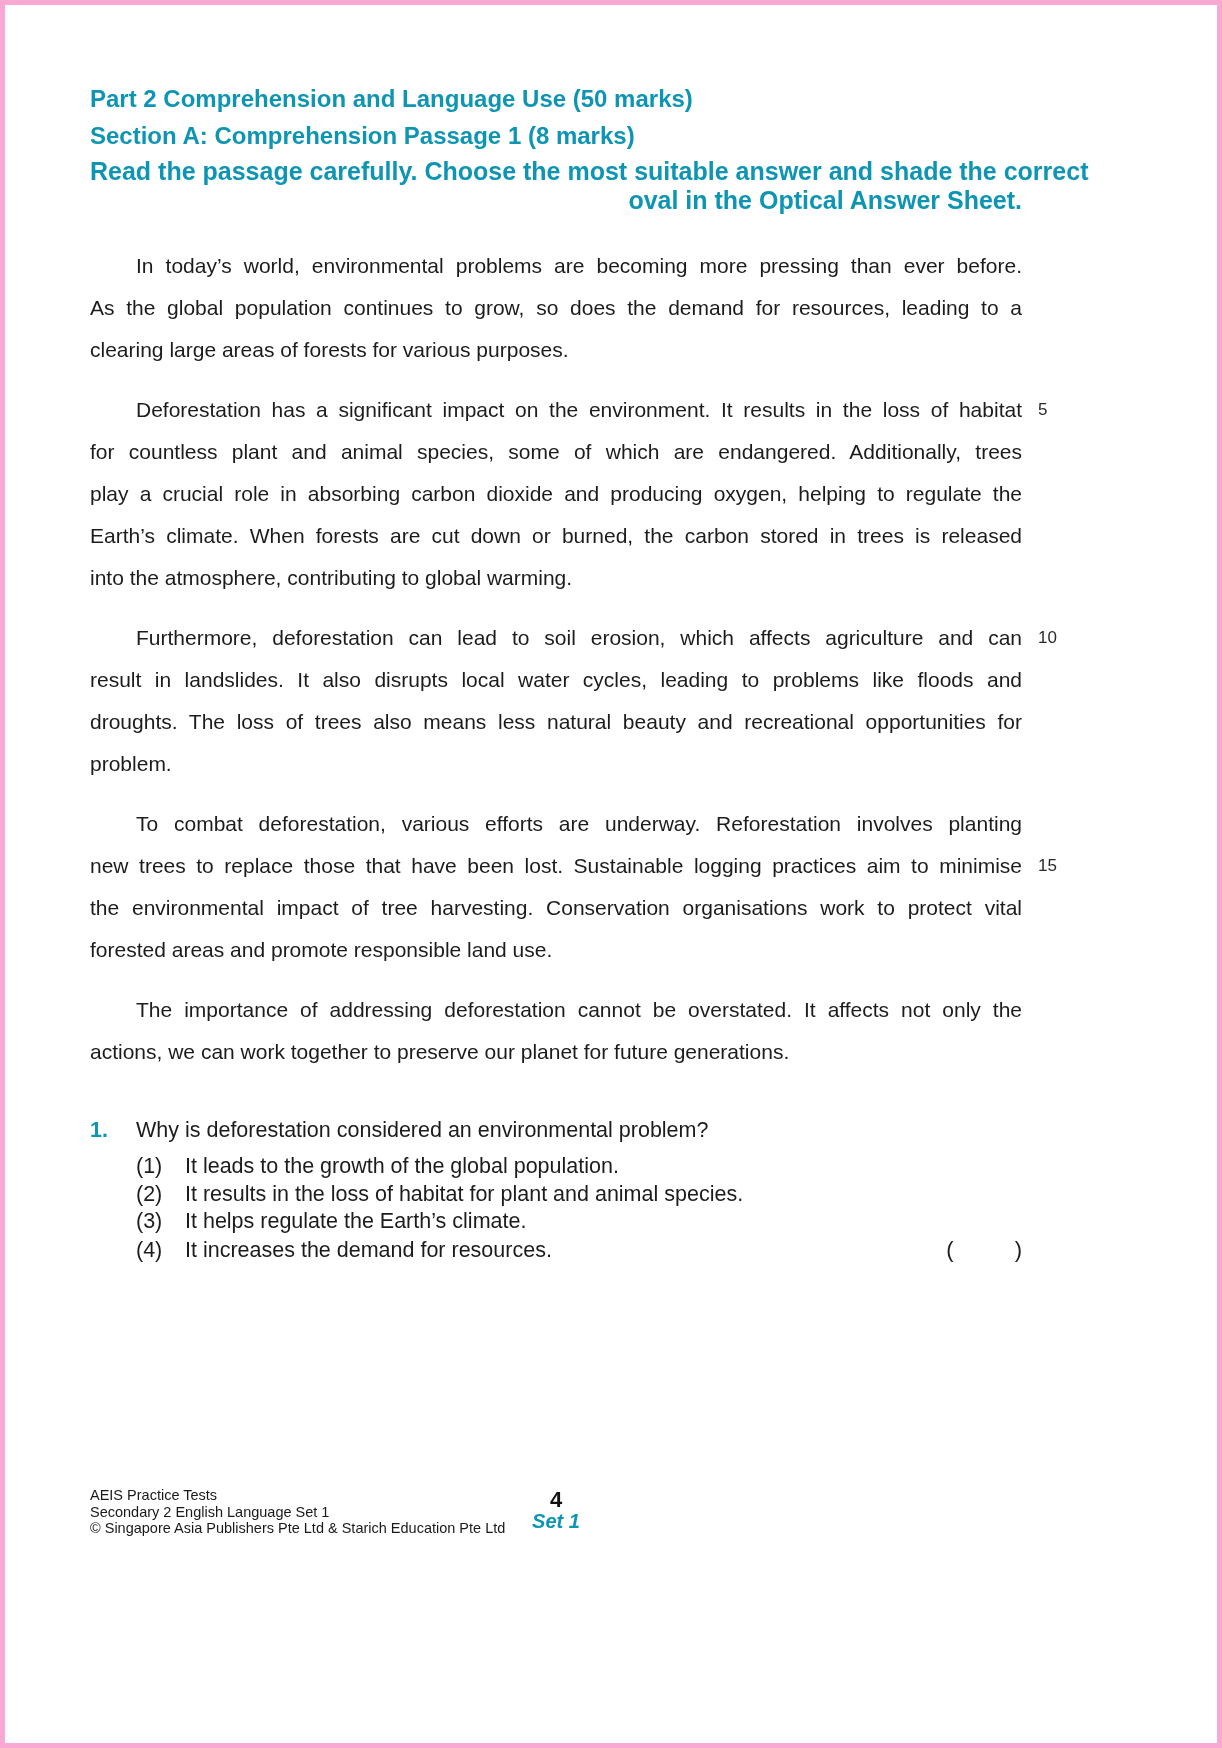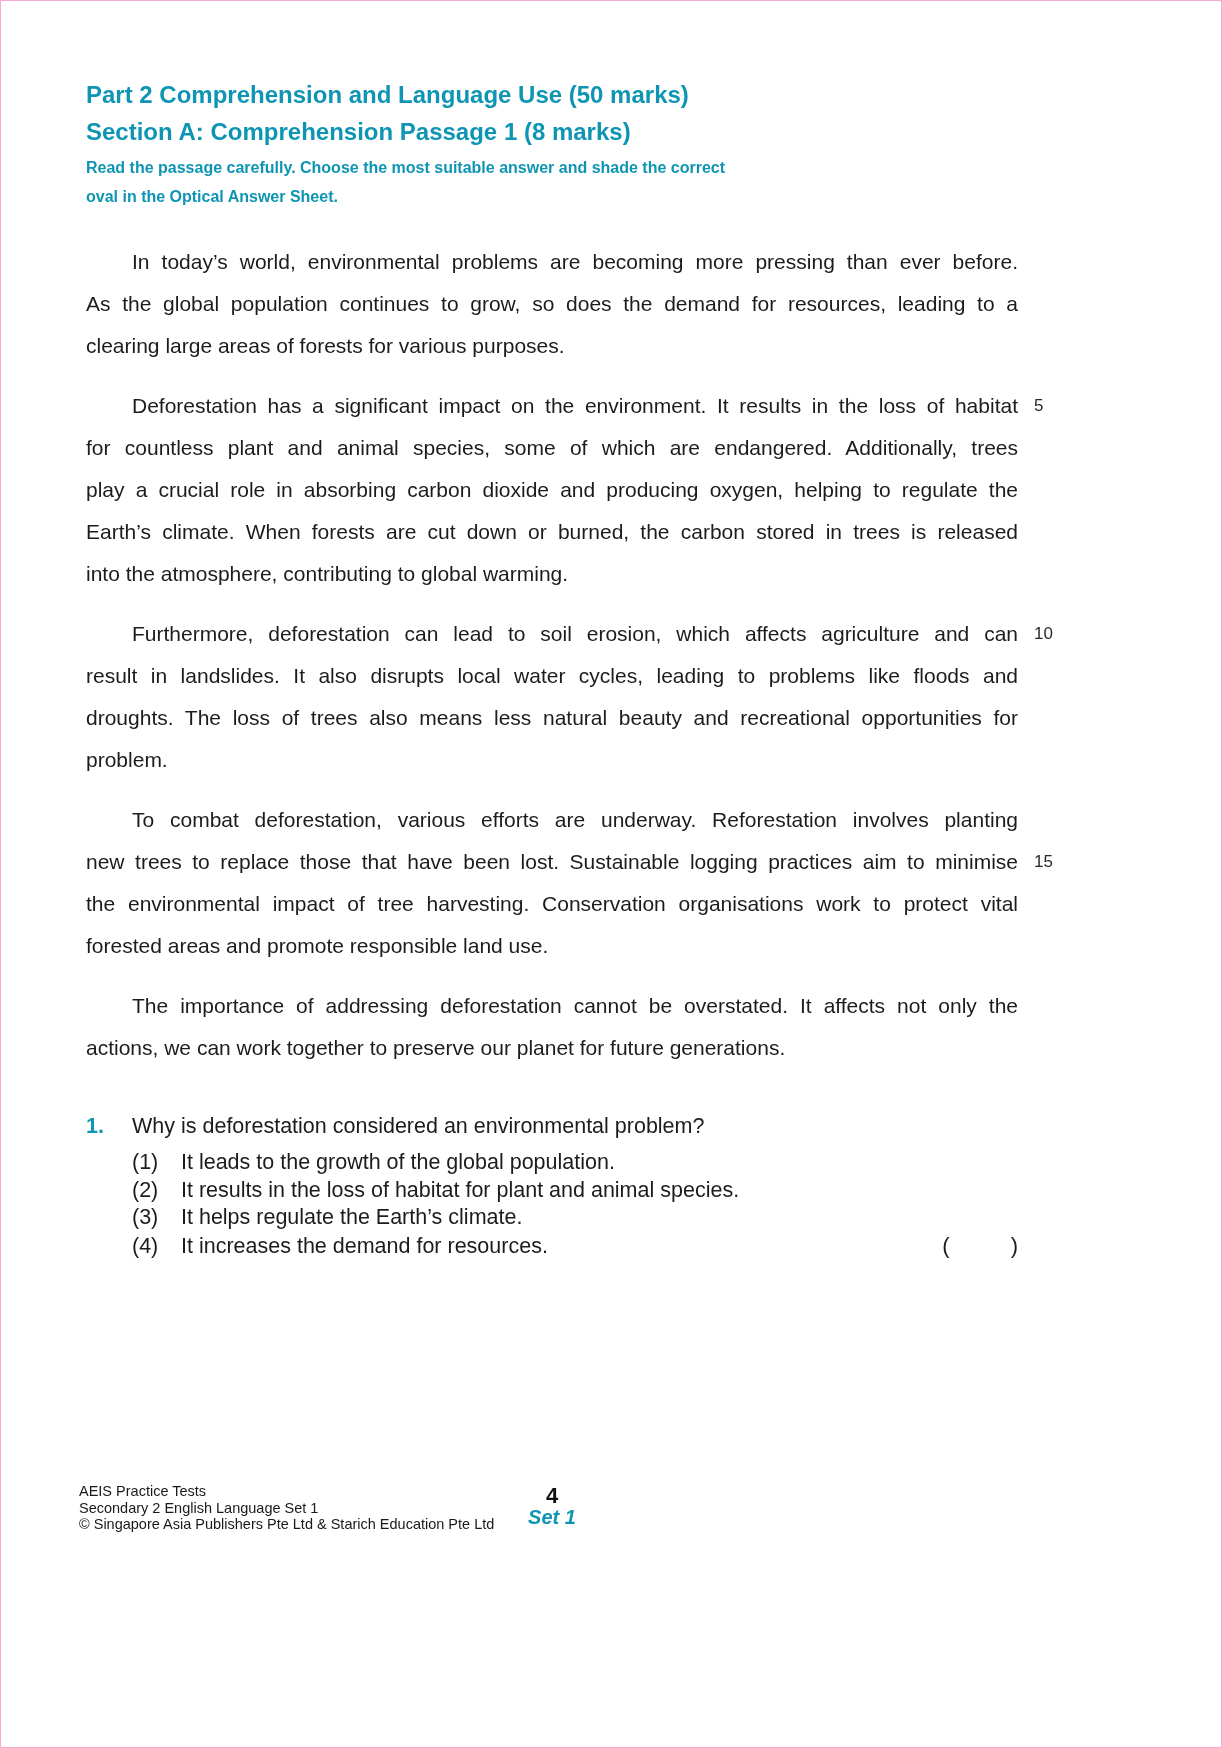--- a/index.html
+++ b/index.html
@@ -1,43 +1,43 @@
 <!DOCTYPE html>
 <html style="--accent: #0e95b4;"><head>
 <meta charset="utf-8">
 <style>
   :root { --accent:#0e95b4; --ink:#1c1c1c; }
   * { box-sizing: border-box; }
   body { margin:0; background:#ffffff; font-family:"Liberation Sans","DejaVu Sans",sans-serif; color:var(--ink); }
-  .page { position:relative; width:1222px; height:1748px; background:#ffffff; border:1px solid #f9a8d4; overflow:hidden; }
+  .page { position:relative; width:1222px; height:1748px; background:#ffffff; border:5px solid #f9a8d4; overflow:hidden; }
   .content { position:absolute; left:85px; top:78px; width:932px; }
 
   .part-title, .section-title { color:var(--accent); font-weight:bold; font-size:24px; line-height:31px; margin-bottom:6px; white-space:nowrap; }
-  .instructions { color:var(--accent); font-weight:bold; font-size:16px; line-height:29px; }
+  .instructions { color:var(--accent); font-weight:bold; font-size:25px; line-height:29px;text-align:right; }
   .instructions div { white-space:nowrap; }
 
   .passage { margin-top:30px; }
   .para { margin-bottom:18px; }
   .pline { position:relative; font-size:21px; line-height:42px; text-align:justify; text-align-last:justify; color:var(--ink); }
   .pline.last { text-align-last:left; }
   .pline.indent { text-indent:46px; }
   .pline .bold { font-weight:normal; }
   .lnum { position:absolute; left:calc(100% + 16px); top:0; font-size:17px; line-height:42px; color:#2a2a2a; text-indent:0; }
 
   .question { margin-top:42px; }
   .q-head { display:flex; font-size:21.5px; line-height:30px; }
   .q-num { width:46px; flex:0 0 46px; color:var(--accent); font-weight:bold; }
   .q-text { flex:1; }
   .options { margin-top:8px; margin-left:46px; }
   .opt-row { display:flex; font-size:21.5px; line-height:27.5px; align-items:baseline; }
   .opt-label { width:49px; flex:0 0 49px; }
   .opt-text { }
   .bracket { margin-left:auto; font-size:22px; }
 
-  .footer-left { position:absolute; left:78px; top:1482px; font-size:14.5px; line-height:16.5px; color:#1a1a1a; }
+  .footer-left { position:absolute; left:85px; top:1482px; font-size:14.5px; line-height:16.5px; color:#1a1a1a; }
   .footer-center { position:absolute; left:85px; top:1484px; width:932px; text-align:center; }
   .page-number { font-size:22px; font-weight:bold; line-height:22px; color:#111; }
   .set-label { font-size:20px; font-weight:bold; font-style:italic; color:var(--accent); line-height:20px; }
 </style>
 </head>
 <body>
 
 <div class="page">
   <div class="content">
 

